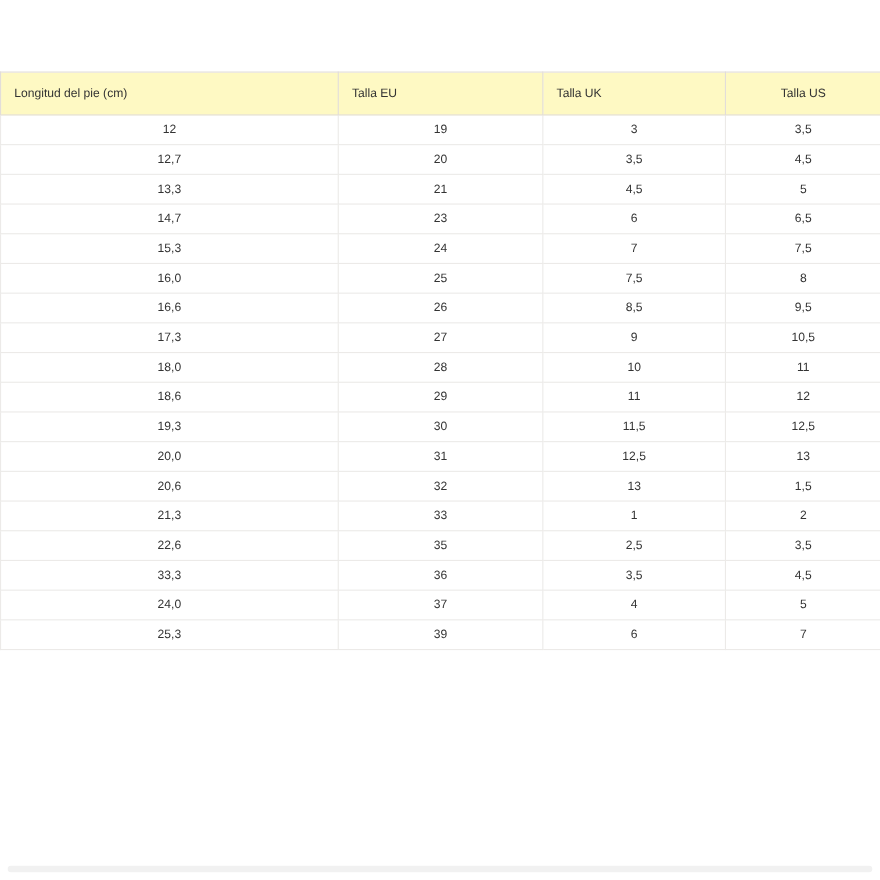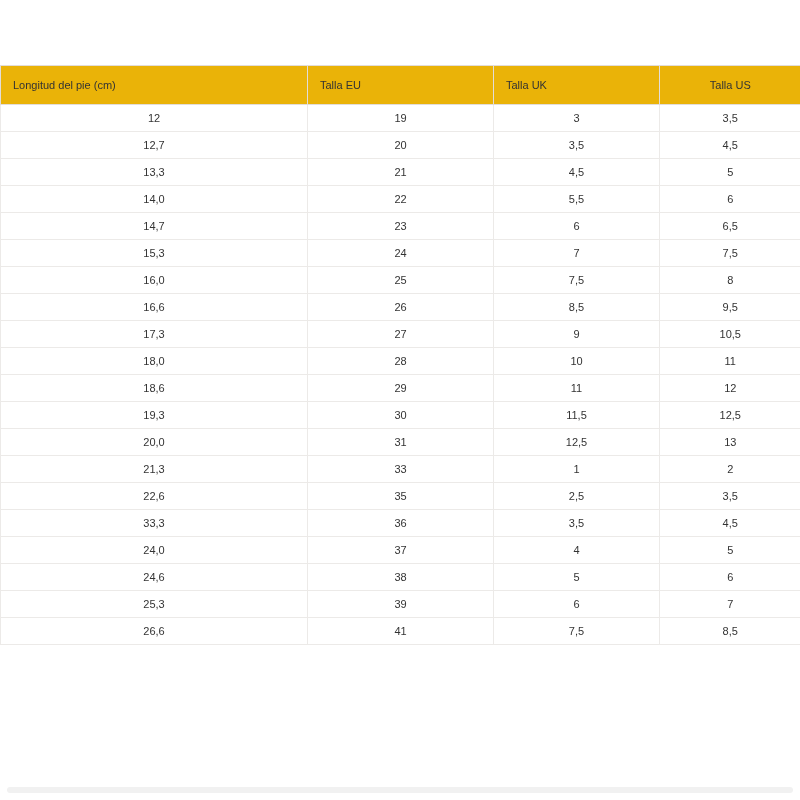--- a/index.html
+++ b/index.html
@@ -32,21 +32,21 @@
     border-collapse: collapse;
     table-layout: fixed;
     font-size: 11px;
   }
   table.size-table col.c0 { width: 307px; }
   table.size-table col.c1 { width: 186px; }
   table.size-table col.c2 { width: 166px; }
   table.size-table col.c3 { width: 141px; }
 
   table.size-table thead th {
-    background: #eab308;
+    background: #fef9c3;
     color: #333333;
     font-weight: normal;
     font-size: 11px;
     text-align: left;
     padding: 10px 12px;
     height: 18px;
     border-right: 1px solid #e2ddd9;
     border-bottom: 1px solid #e2ddd9;
     border-top: 1px solid #e2ddd9;
     white-space: nowrap;
@@ -132,26 +132,20 @@
             <td>3,5</td>
             <td>4,5</td>
           </tr>
           <tr>
             <td>13,3</td>
             <td>21</td>
             <td>4,5</td>
             <td>5</td>
           </tr>
           <tr>
-            <td>14,0</td>
-            <td>22</td>
-            <td>5,5</td>
-            <td>6</td>
-          </tr>
-          <tr>
             <td>14,7</td>
             <td>23</td>
             <td>6</td>
             <td>6,5</td>
           </tr>
           <tr>
             <td>15,3</td>
             <td>24</td>
             <td>7</td>
             <td>7,5</td>
@@ -192,20 +186,26 @@
             <td>11,5</td>
             <td>12,5</td>
           </tr>
           <tr>
             <td>20,0</td>
             <td>31</td>
             <td>12,5</td>
             <td>13</td>
           </tr>
           <tr>
+            <td>20,6</td>
+            <td>32</td>
+            <td>13</td>
+            <td>1,5</td>
+          </tr>
+          <tr>
             <td>21,3</td>
             <td>33</td>
             <td>1</td>
             <td>2</td>
           </tr>
           <tr>
             <td>22,6</td>
             <td>35</td>
             <td>2,5</td>
             <td>3,5</td>
@@ -216,36 +216,24 @@
             <td>3,5</td>
             <td>4,5</td>
           </tr>
           <tr>
             <td>24,0</td>
             <td>37</td>
             <td>4</td>
             <td>5</td>
           </tr>
           <tr>
-            <td>24,6</td>
-            <td>38</td>
-            <td>5</td>
-            <td>6</td>
-          </tr>
-          <tr>
             <td>25,3</td>
             <td>39</td>
             <td>6</td>
             <td>7</td>
-          </tr>
-          <tr>
-            <td>26,6</td>
-            <td>41</td>
-            <td>7,5</td>
-            <td>8,5</td>
           </tr>
         </tbody>
     </table>
   </div>
 
   <div class="scrollbar">
     <div class="track"></div>
     <div class="thumb"></div>
   </div>
 </div>

